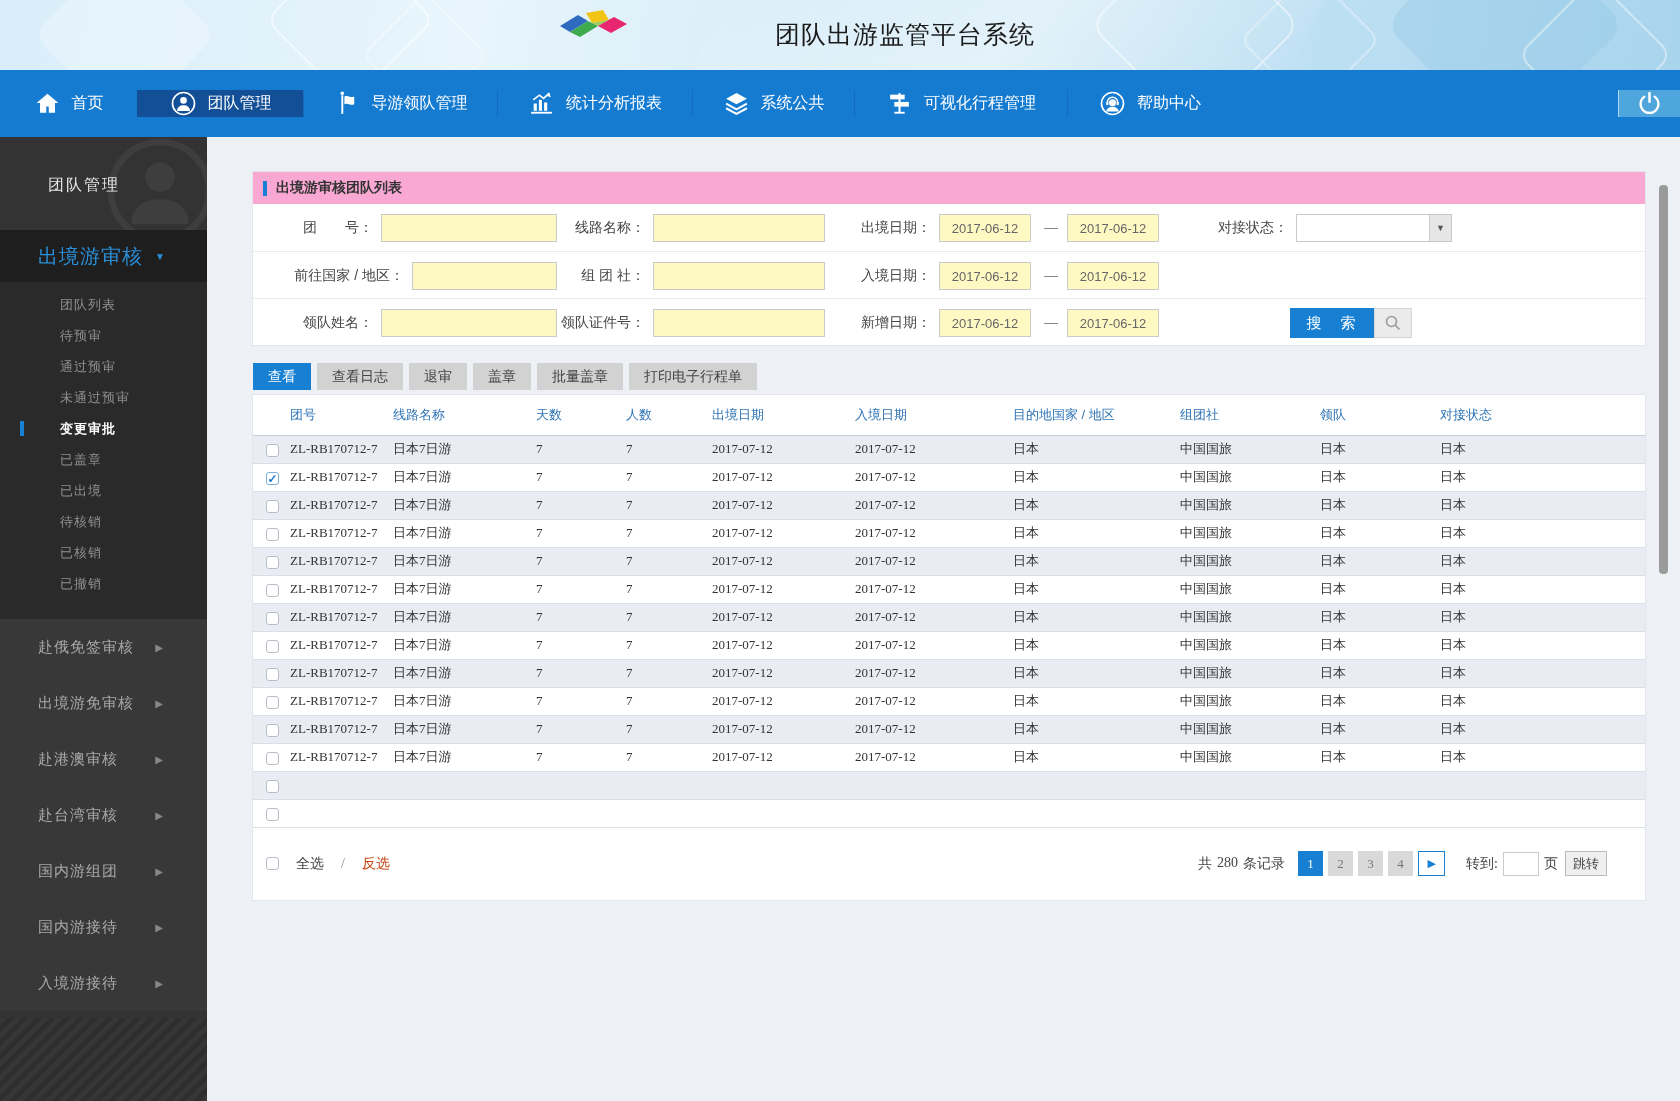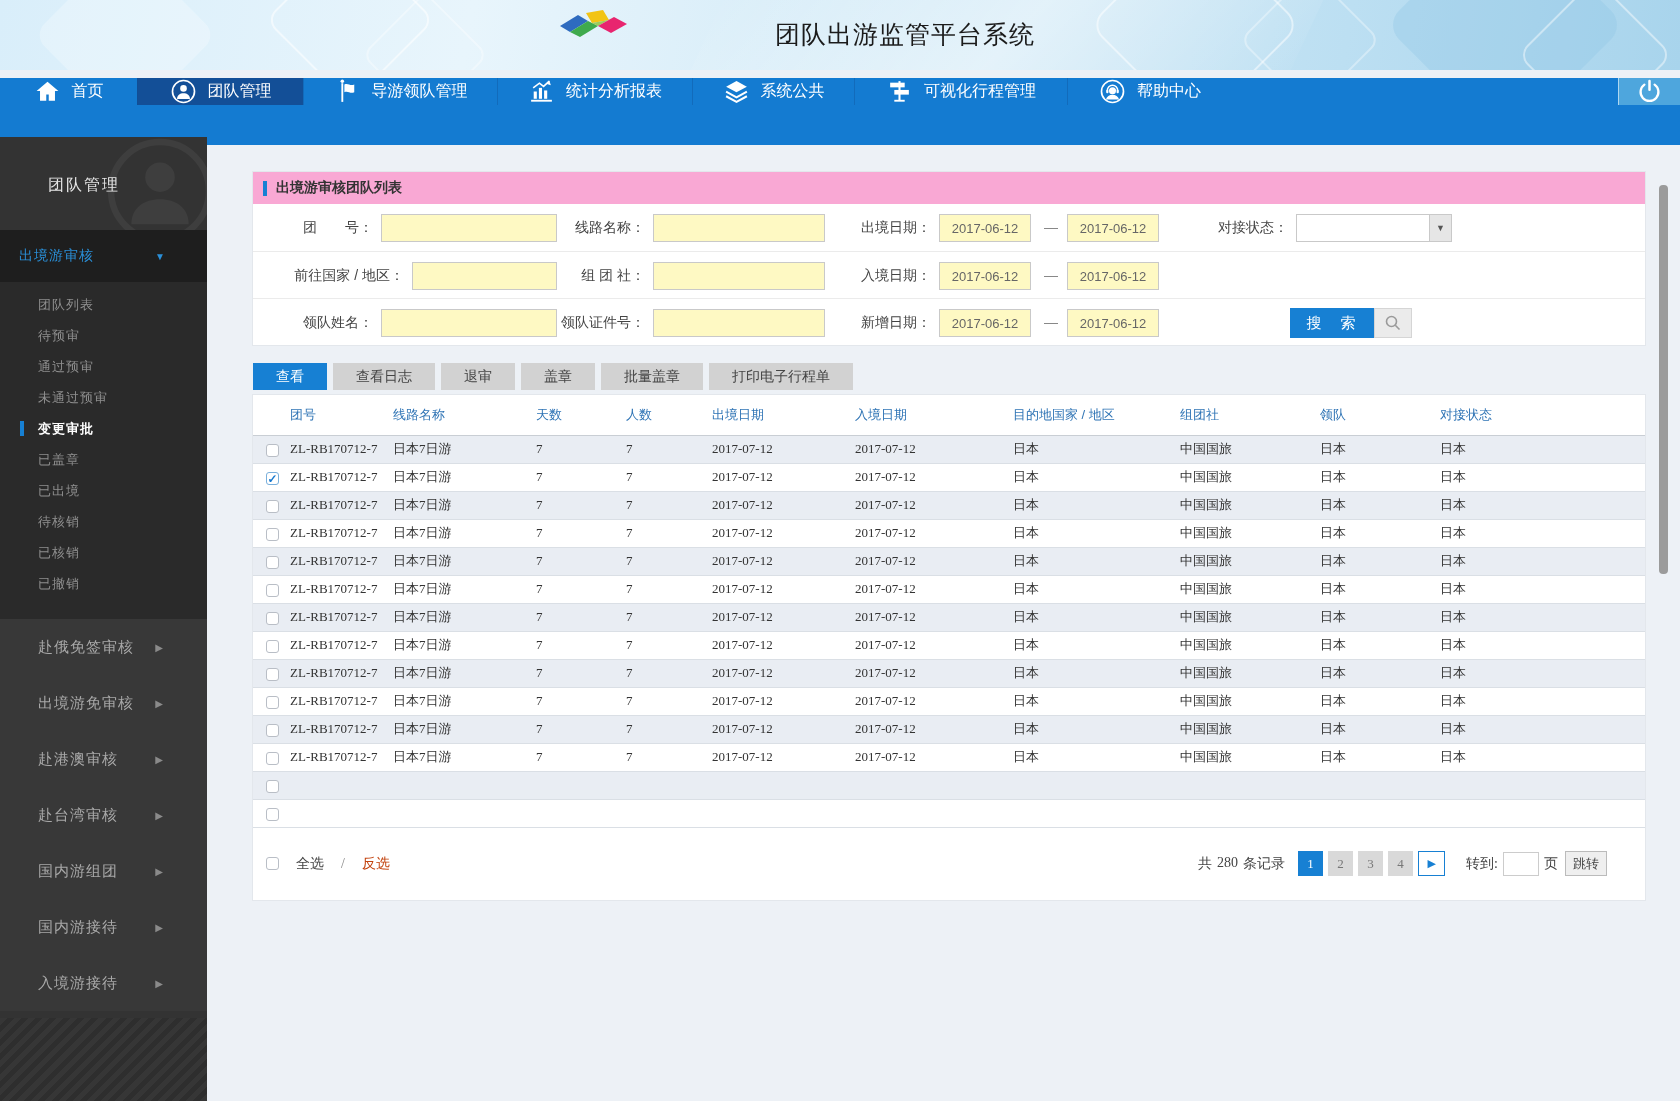--- a/index.html
+++ b/index.html
@@ -22,40 +22,40 @@
   .d4{ left:1120px; top:-50px; width:150px; height:150px; border:2px solid rgba(255,255,255,.5); transform:rotate(45deg); border-radius:18px;}
   .d5{ left:1260px; top:-10px; width:100px; height:100px; border:2px solid rgba(255,255,255,.35); transform:rotate(45deg); border-radius:12px;}
   .d6{ left:1420px; top:-60px; width:170px; height:170px; background:rgba(142,197,229,.35); transform:rotate(45deg); border-radius:20px;}
   .d7{ left:1540px; top:0px; width:110px; height:110px; border:2px solid rgba(255,255,255,.45); transform:rotate(45deg); border-radius:14px;}
   .d8{ left:700px; top:-20px; width:600px; height:140px; background:linear-gradient(115deg,rgba(255,255,255,0) 0%,rgba(255,255,255,.45) 50%,rgba(255,255,255,0) 100%); transform:skewX(-25deg);}
   .logo{ position:absolute; left:556px; top:6px; }
   .app-title{ position:absolute; left:775px; top:18px; font-size:25px; font-weight:normal; color:#1b1b1b; letter-spacing:1px;}
   
   .navbar{
     position:absolute; left:0; top:70px; width:1680px; height:67px;
-    background:#147bd1; display:flex; align-items:flex-start;margin-top:8px;
+    background:#147bd1; display:flex; align-items:center;
   }
   .nav-item{ display:flex; align-items:center; justify-content:center; gap:11px;
     color:#fff; font-size:16px; cursor:pointer; flex:0 0 auto;}
   .navbar > .nav-item + .nav-item{ border-left:1px solid rgba(13,78,145,.35); }
   .nav-item.active{ background:#134f97; }
   .nav-filler{ flex:1 1 auto; }
   .nav-power{ flex:0 0 62px; background:#4ea6dd; border-left:1px solid rgba(255,255,255,.55);
     display:flex; align-items:center; justify-content:center; cursor:pointer;}
   .nicon{ width:27px; height:27px; display:block; }
   
   .sidebar{ position:absolute; left:0; top:137px; width:207px; height:964px; background:#333; }
   .sb-header{ position:relative; height:93px; background:#333; overflow:hidden;}
   .sb-header .sb-title{ position:absolute; left:48px; top:38px; font-size:16px; color:#e6e6e6; letter-spacing:2px;}
   .sb-watermark{ position:absolute; right:-28px; top:-6px; opacity:.05; }
   .sb-group-head{ height:52px; background:#1e1e1e; display:flex; align-items:center; cursor:pointer;}
-  .sb-group-head .lbl{ margin-left:19px; color:#2a8fd8; font-size:14px; letter-spacing:1px;}
+  .sb-group-head .lbl{ margin-left:38px; color:#2a8fd8; font-size:20px; letter-spacing:1px;}
   .sb-group-head .caret{ margin-left:auto; margin-right:42px; color:#2a8fd8; font-size:10px;}
   .sb-sub{ background:#2a2a2a; padding:7px 0 20px 0;}
-  .sb-sub-item{ position:relative; height:31px; line-height:31px; padding-left:38px;
+  .sb-sub-item{ position:relative; height:31px; line-height:31px; padding-left:60px;
     color:#8f8f8f; font-size:13px; cursor:pointer; letter-spacing:1px;}
   .sb-sub-item.active{ color:#fff; font-weight:bold;}
   .sb-sub-item.active::before{ content:""; position:absolute; left:20px; top:8px; width:4px; height:15px; background:#1780d3;}
   .sb-groups{ background:#383838;}
   .sb-group{ height:56px; display:flex; align-items:center; cursor:pointer;}
   .sb-group .lbl{ margin-left:38px; color:#a9a9a9; font-size:15px; letter-spacing:1px;}
   .sb-group .arrow{ margin-left:auto; margin-right:44px; color:#8a8a8a; font-size:10px;}
   .sb-hatch{ position:absolute; left:0; bottom:0; width:207px; height:83px;
     background:repeating-linear-gradient(135deg,#363636 0 5px,#2e2e2e 5px 10px);}
   
@@ -72,21 +72,21 @@
   .f-dash{ position:absolute; top:0; height:47px; line-height:47px; color:#888; font-size:14px; text-align:center;}
   .f-select{ position:absolute; top:10px; height:28px; border:1px solid #c9c9c9; background:#fff; display:flex; cursor:pointer;}
   .f-select .caret-box{ margin-left:auto; width:22px; border-left:1px solid #c9c9c9; background:#e6e6e6;
     display:flex; align-items:center; justify-content:center; font-size:9px; color:#555;}
   .search-btn{ position:absolute; left:1037px; top:9px; width:84px; height:30px; background:#1780d3; color:#fff;
     border:none; font-size:15px; letter-spacing:2px; cursor:pointer; font-family:inherit;}
   .search-mag{ position:absolute; left:1121px; top:9px; width:38px; height:30px; background:#ebebeb; border:1px solid #d5d5d5;
     display:flex; align-items:center; justify-content:center; cursor:pointer;}
   
   .tabs{ position:absolute; left:253px; top:363px; display:flex; gap:6px;}
-  .tab{ height:27px; padding:0 23px; background:#d2d2d2; border:none; color:#444; font-size:14px;
+  .tab{ height:27px; padding:0 15px; background:#d2d2d2; border:none; color:#444; font-size:14px;
     line-height:27px; cursor:pointer; font-family:inherit;}
   .tab.active{ background:#1780d3; color:#fff;}
   
   .table-panel{ position:absolute; left:253px; top:395px; width:1392px; background:#fff; box-shadow:0 0 0 1px #e3e7ec;}
   table{ border-collapse:collapse; width:1392px; table-layout:fixed;}
   thead th{ height:40px; font-size:13px; font-weight:normal; color:#2f74b5; text-align:left;
     border-bottom:1px solid #c9ced4; background:#fff; padding:0;}
   tbody td{ height:28px; font-size:13px; color:#333; padding:0; text-align:left;
     font-family:"Liberation Serif","DejaVu Serif",serif;}
   tbody tr{ border-bottom:1px solid #dadfe5;}

